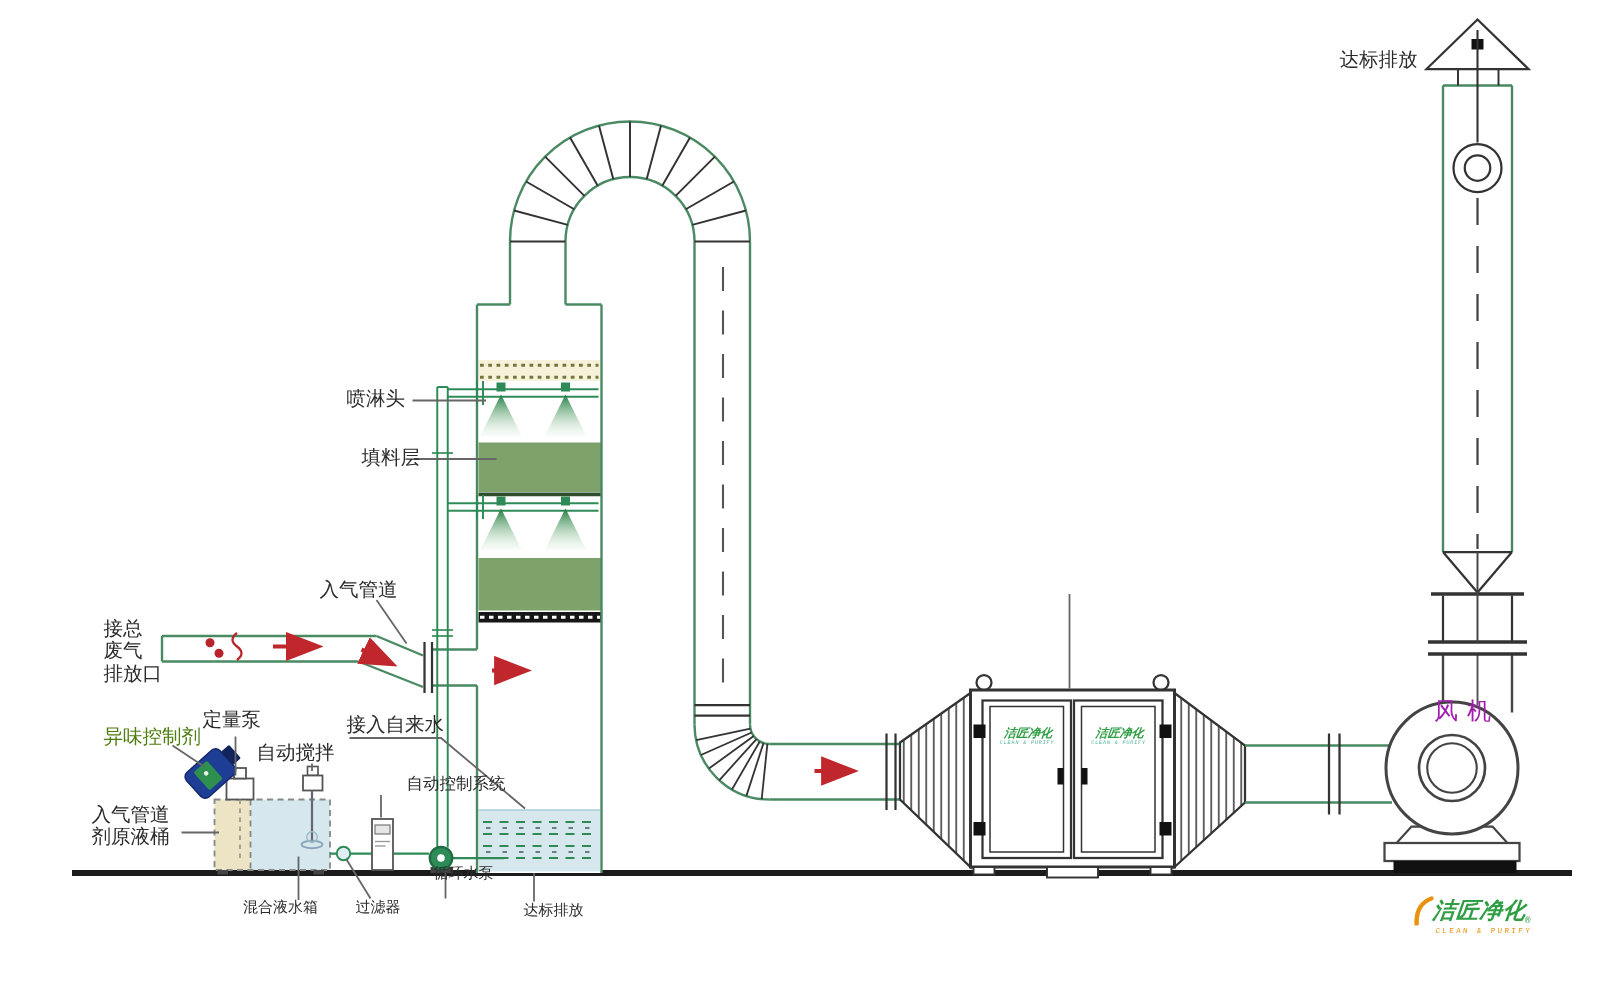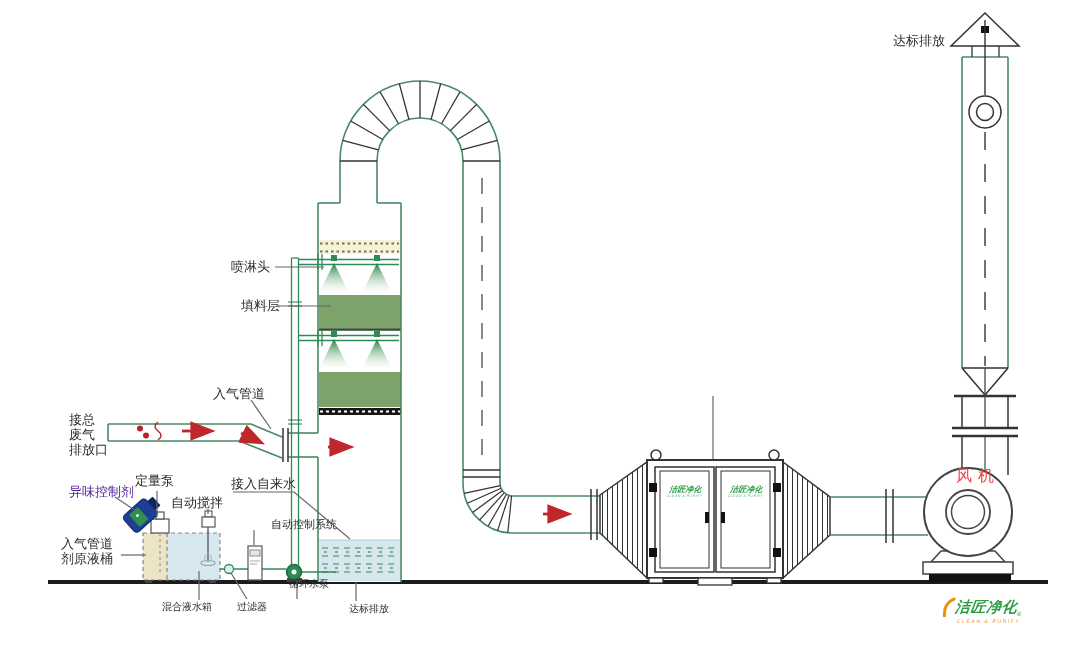--- a/index.html
+++ b/index.html
@@ -1,24 +1,24 @@
 <!DOCTYPE html>
 <html><head>
 <meta charset="utf-8">
 <style>
   html,body{margin:0;padding:0;background:#fff;}
   #stage{position:relative;width:1080px;height:654px;background:#fff;overflow:hidden;
-         font-family:Liberation Sans, sans-serif;}
+         font-family:Liberation Mono, monospace;}
   #art{position:absolute;left:0;top:0;}
   .lbl{position:absolute;font-size:13px;color:#2b2b2b;white-space:nowrap;line-height:15px;}
   .fs11{font-size:11px;}
   .fs14{font-size:10px;}
-  .orange{color:#4c1d95;}
+  .orange{color:#4d7c0f;}
   .uv-title{font-size:19px;font-weight:bold;color:#101010;width:228px;text-align:center;letter-spacing:1px;}
-  .fan-lbl{font-size:16px;letter-spacing:6px;color:#ef4444;}
+  .fan-lbl{font-size:16px;letter-spacing:6px;color:#a21caf;}
   .door-logo{position:absolute;width:44px;text-align:center;color:#2f9e44;font-weight:bold;
              font-style:italic;font-size:8px;line-height:8px;transform:skewX(-6deg);}
   .door-logo .sub{display:block;font-style:normal;font-weight:normal;font-size:3.5px;line-height:4px;
                   color:#4fae9b;letter-spacing:0.5px;}
   .brand{position:absolute;left:942px;top:597px;width:110px;transform:skewX(-6deg);}
   .brand-row{display:flex;align-items:flex-end;}
   .brand-text{font-size:15px;font-weight:bold;font-style:italic;color:#2f9e44;letter-spacing:0.5px;}
   .brand-reg{font-size:6px;color:#2f9e44;vertical-align:top;}
   .brand-sub{font-size:5px;color:#e8920e;letter-spacing:1.6px;margin-left:16px;margin-top:1px;}
 </style>

